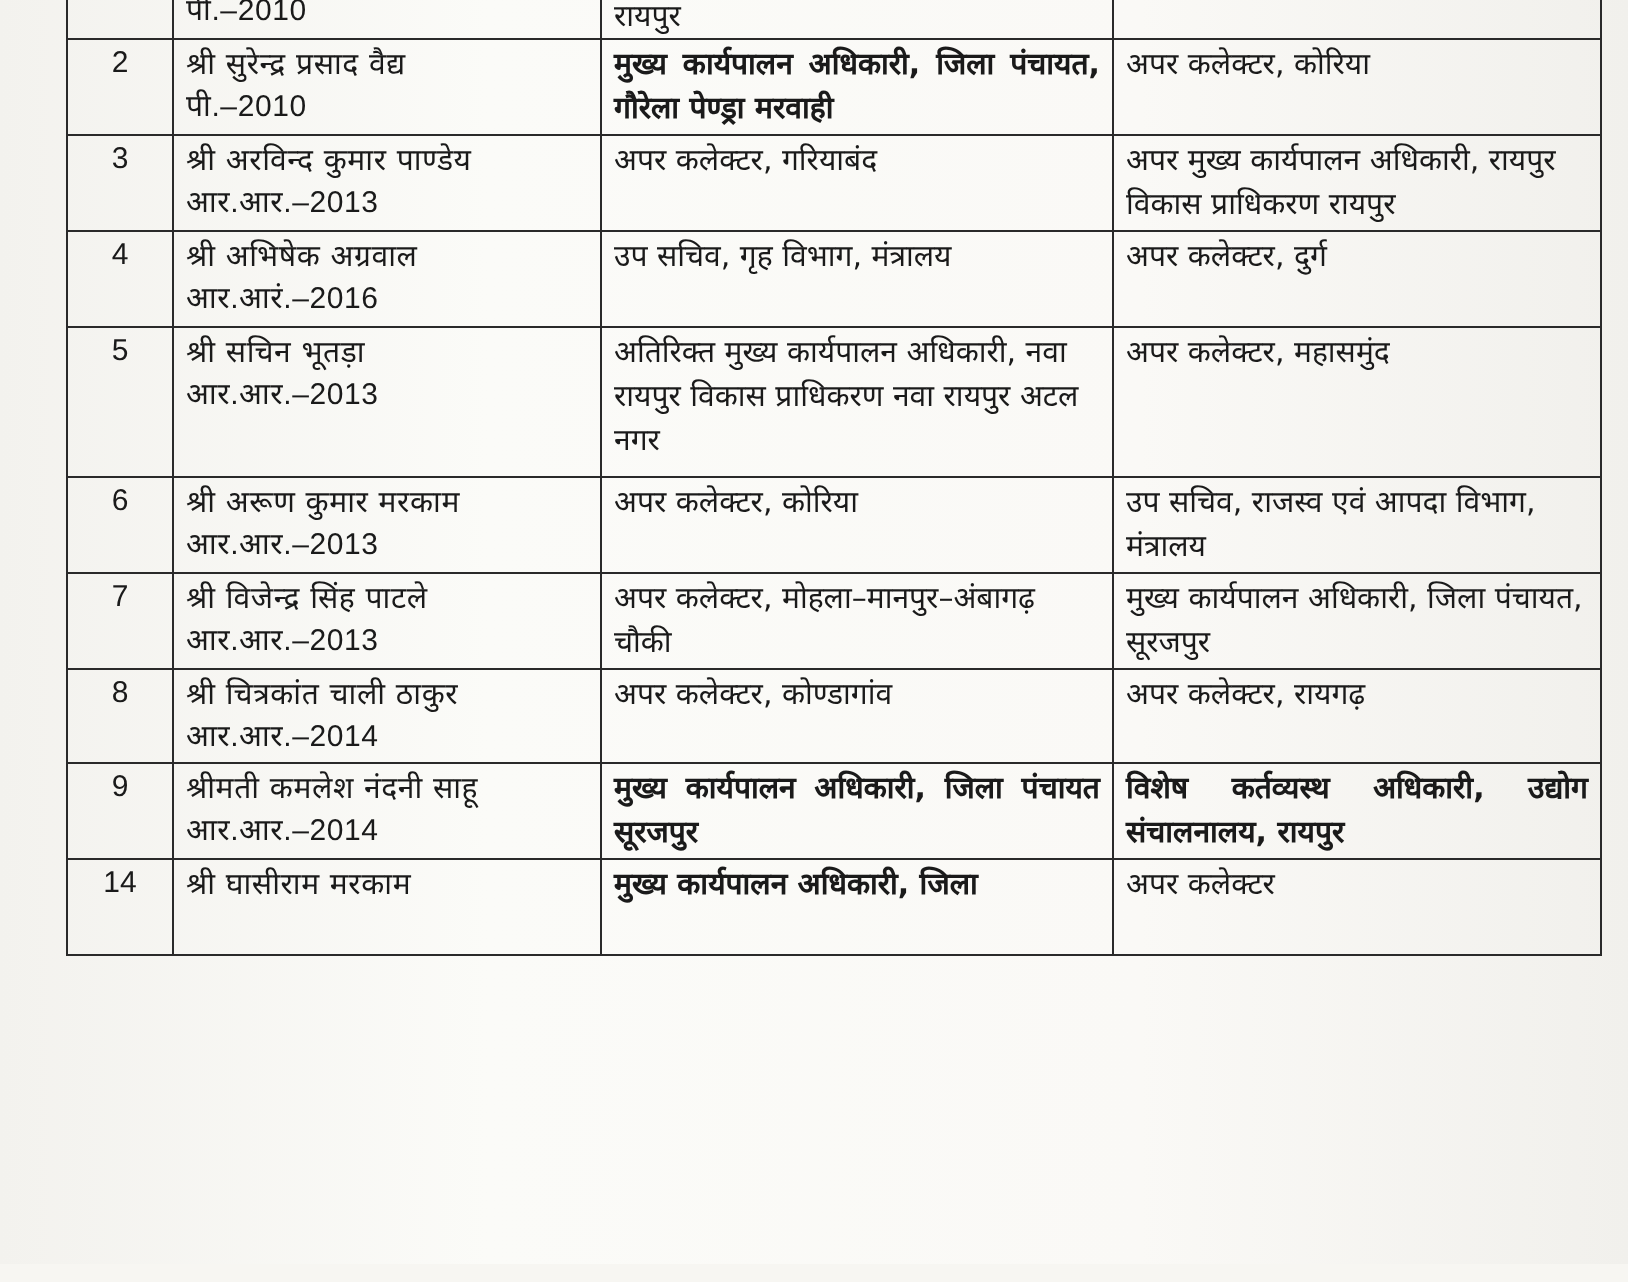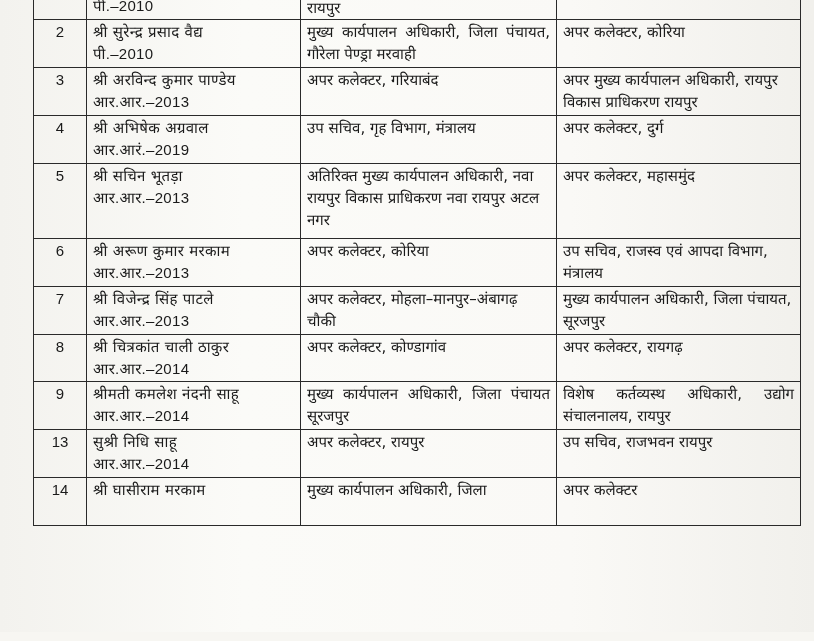--- a/index.html
+++ b/index.html
@@ -25,21 +25,21 @@
     border: 1.6px solid #2a2a2a;
     vertical-align: top;
     padding: 1px 6px 0 6px;
     font-size: 15px;
     line-height: 22px;
     overflow: hidden;
   }
   td.sno { text-align: center; font-family: "Liberation Sans", sans-serif; font-size: 15px; padding-top: 2px; }
   td.name { letter-spacing: 0.3px; }
   .batch { font-family: "Liberation Sans", sans-serif; font-size: 15px; }
-  .justify { text-align: justify; text-align-last: left; }
+  .justify { text-align: justify; text-align-last: left; font-weight: bold; }
   col.c1 { width: 53px; }
   col.c2 { width: 214px; }
   col.c3 { width: 256px; }
   col.c4 { width: 244px; }
 </style>
 </head>
 <body>
 
 <div class="page">
   <table class="doc">
@@ -77,21 +77,21 @@
           <div class="batch">आर.आर.–2013</div>
         </td>
         <td>अपर कलेक्टर, गरियाबंद</td>
         <td>अपर मुख्य कार्यपालन अधिकारी, रायपुर विकास प्राधिकरण रायपुर</td>
       </tr>
 
       <tr style="height:48px">
         <td class="sno">4</td>
         <td class="name">
           <div>श्री अभिषेक अग्रवाल</div>
-          <div class="batch">आर.आरं.–2019</div>
+          <div class="batch">आर.आरं.–2016</div>
         </td>
         <td>उप सचिव, गृह विभाग, मंत्रालय</td>
         <td>अपर कलेक्टर, दुर्ग</td>
       </tr>
 
       <tr style="height:75px">
         <td class="sno">5</td>
         <td class="name">
           <div>श्री सचिन भूतड़ा</div>
           <div class="batch">आर.आर.–2013</div>
@@ -136,29 +136,20 @@
           <div>श्रीमती कमलेश नंदनी साहू</div>
           <div class="batch">आर.आर.–2014</div>
         </td>
         <td class="justify">मुख्य कार्यपालन अधिकारी, जिला पंचायत सूरजपुर</td>
         <td class="justify">विशेष कर्तव्यस्थ अधिकारी, उद्योग संचालनालय, रायपुर</td>
       </tr>
 
 
 
 
-      <tr style="height:48px">
-        <td class="sno">13</td>
-        <td class="name">
-          <div>सुश्री निधि साहू</div>
-          <div class="batch">आर.आर.–2014</div>
-        </td>
-        <td>अपर कलेक्टर, रायपुर</td>
-        <td>उप सचिव, राजभवन रायपुर</td>
-      </tr>
 
       <tr style="height:48px">
         <td class="sno">14</td>
         <td class="name">
           <div>श्री घासीराम मरकाम</div>
         </td>
         <td class="justify">मुख्य कार्यपालन अधिकारी, जिला</td>
         <td>अपर कलेक्टर</td>
       </tr>
     </tbody>

